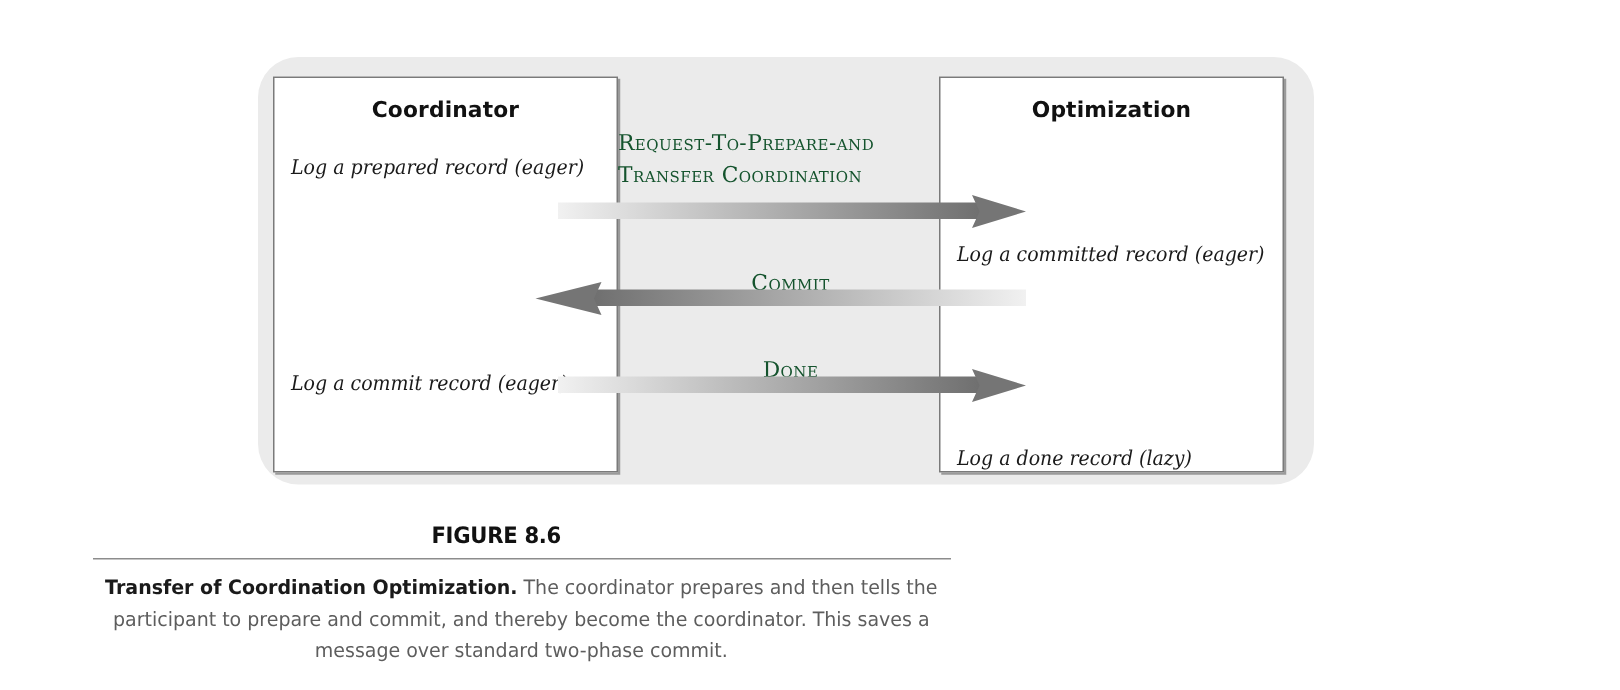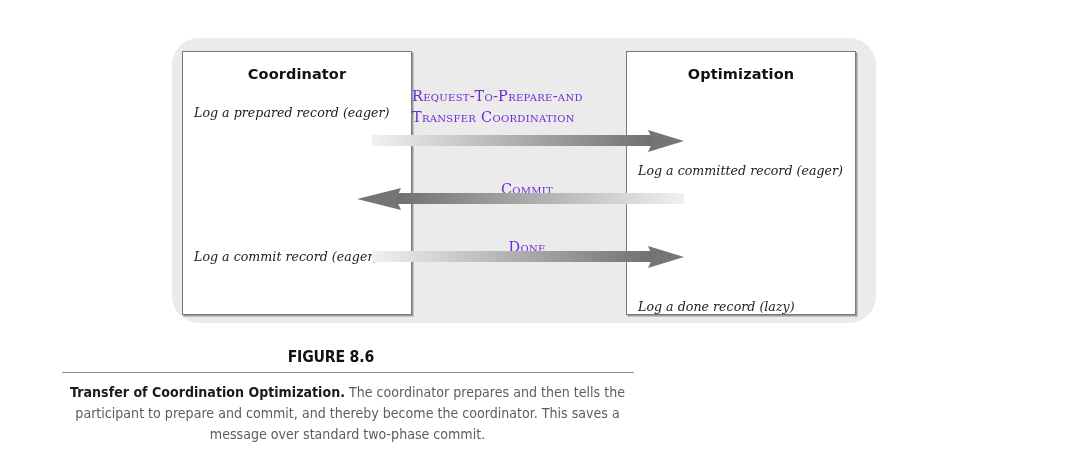--- a/index.html
+++ b/index.html
@@ -68,21 +68,21 @@
   #part-note-committed { top: 110px; }
   #part-note-done      { top: 246px; }
 
   
   .msg-label {
     position: absolute;
     text-align: center;
     font-family: "DejaVu Serif", serif;
     font-variant: small-caps;
     font-size: 14.5px;
-    color: #6d28d9;
+    color: #14532d;
     letter-spacing: 0.3px;
     line-height: 21px;
     white-space: nowrap;
   }
   #label-request {
     left: 240px;
     top: 48px;
     width: 224px;
     text-align: left;
   }

